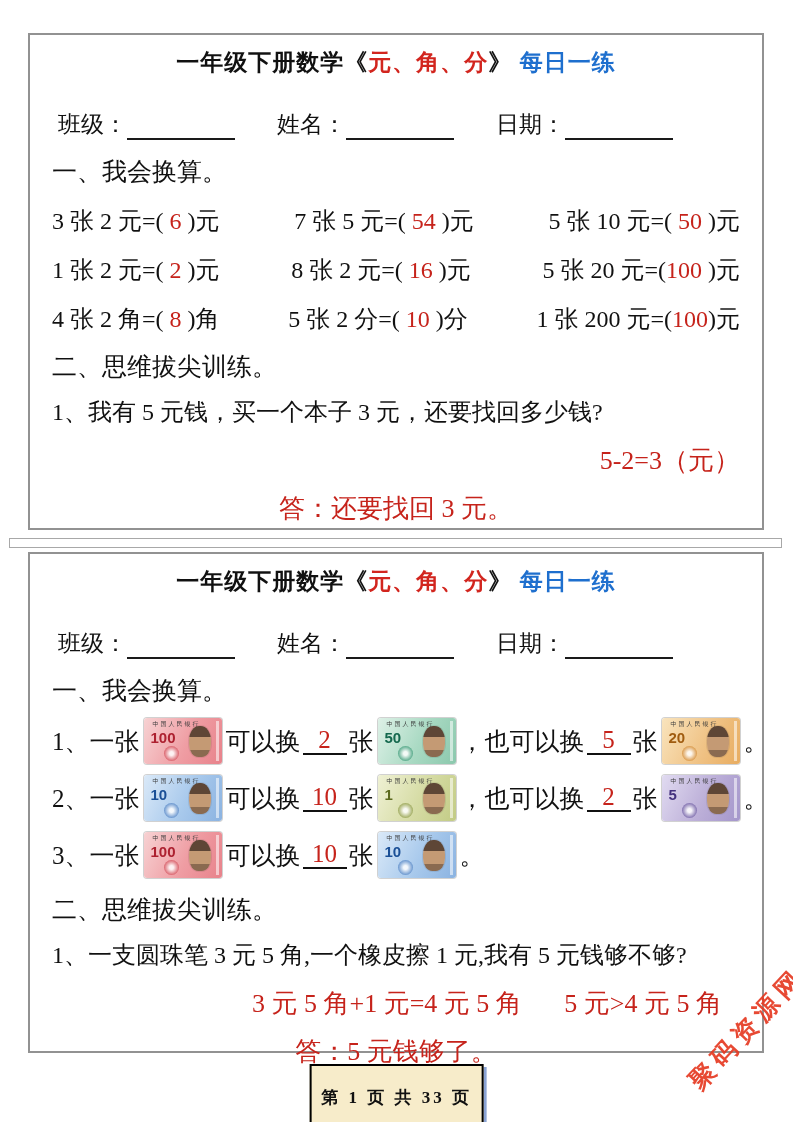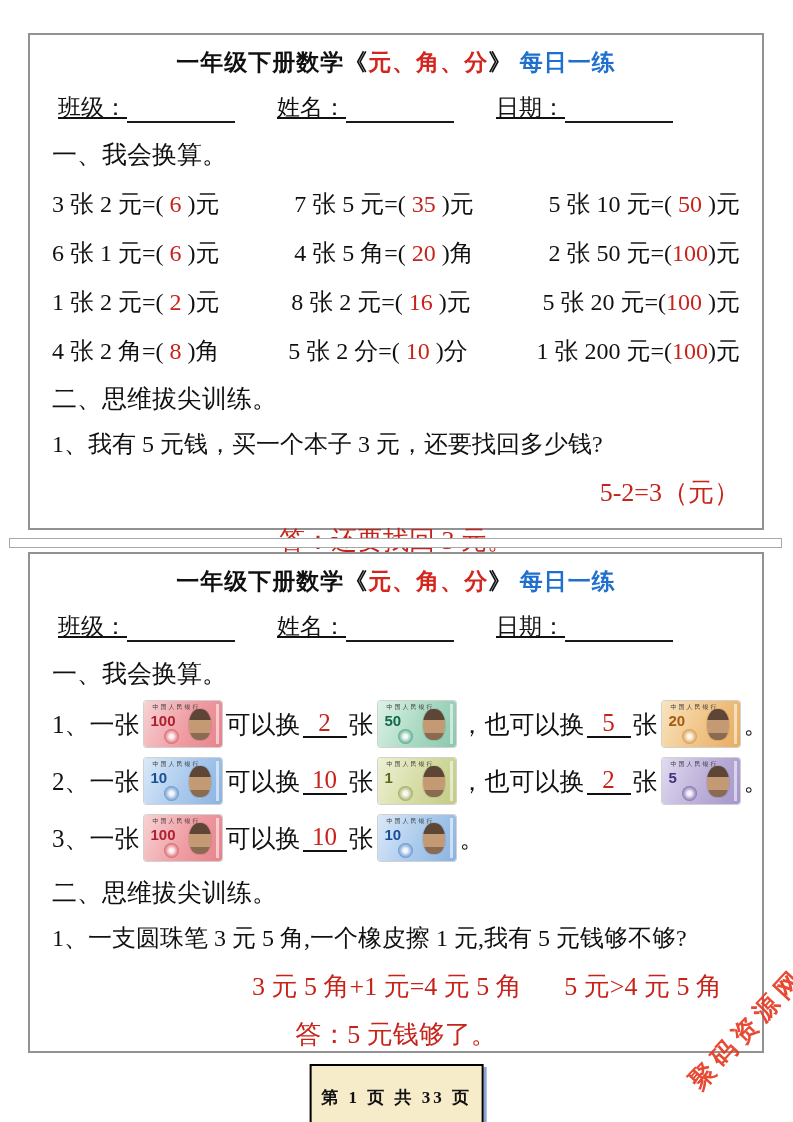--- a/index.html
+++ b/index.html
@@ -9,21 +9,21 @@
          padding:8px 22px 6px 22px;}
   .sheet1{top:33px;height:497px;}
   .sheet2{top:552px;height:501px;}
   .divider-strip{position:absolute;left:9px;top:538px;width:773px;height:10px;border:1px solid #a8a8a8;background:#fff;box-sizing:border-box;}
 
   .title{text-align:center;font-family:"Liberation Sans","DejaVu Sans",sans-serif;font-weight:900;
          font-size:23px;letter-spacing:1px;margin-top:4px;white-space:nowrap;}
   .title .red{color:#d2251e;}
   .title .blue{color:#1e6fce;}
 
-  .info-line{display:flex;align-items:flex-end;font-size:23px;margin-top:14px;padding:0 6px;text-decoration:underline;}
+  .info-line{display:flex;align-items:flex-end;font-size:23px;margin-top:31px;padding:0 6px;}
   .info-line .lbl{white-space:nowrap;}
   .blank{display:inline-block;height:24px;border-bottom:2px solid #1a1a1a;width:108px;margin-right:14px;}
   .blank.last{margin-right:0;}
   .info-spacer{flex:1;max-width:28px;}
 
   .section-heading{font-size:25px;margin-top:15px;}
   .conv-row{display:flex;justify-content:space-between;font-size:24px;margin-top:17px;white-space:nowrap;}
   .conv-cell .ans{color:#c6231b;}
 
   .question{font-size:24px;margin-top:13px;white-space:nowrap;}
@@ -78,27 +78,22 @@
       <span class="blank"></span>
       <span class="info-spacer"></span>
       <span class="lbl">日期：</span>
       <span class="blank last"></span>
     </div>
 
     <div class="section-heading">一、我会换算。</div>
 
     <div class="conv-row">
       <span class="conv-cell"><span>3 张 2 元=( </span><span class="ans">6</span><span> )元</span></span>
-      <span class="conv-cell"><span>7 张 5 元=( </span><span class="ans">35</span><span> )元</span></span>
+      <span class="conv-cell"><span>7 张 5 元=( </span><span class="ans">54</span><span> )元</span></span>
       <span class="conv-cell"><span>5 张 10 元=( </span><span class="ans">50</span><span> )元</span></span>
-    </div>
-    <div class="conv-row">
-      <span class="conv-cell"><span>6 张 1 元=( </span><span class="ans">6</span><span> )元</span></span>
-      <span class="conv-cell"><span>4 张 5 角=( </span><span class="ans">20</span><span> )角</span></span>
-      <span class="conv-cell"><span>2 张 50 元=(</span><span class="ans">100</span><span>)元</span></span>
     </div>
     <div class="conv-row">
       <span class="conv-cell"><span>1 张 2 元=( </span><span class="ans">2</span><span> )元</span></span>
       <span class="conv-cell"><span>8 张 2 元=( </span><span class="ans">16</span><span> )元</span></span>
       <span class="conv-cell"><span>5 张 20 元=(</span><span class="ans">100</span><span> )元</span></span>
     </div>
     <div class="conv-row">
       <span class="conv-cell"><span>4 张 2 角=( </span><span class="ans">8</span><span> )角</span></span>
       <span class="conv-cell"><span>5 张 2 分=( </span><span class="ans">10</span><span> )分</span></span>
       <span class="conv-cell"><span>1 张 200 元=(</span><span class="ans">100</span><span>)元</span></span>

